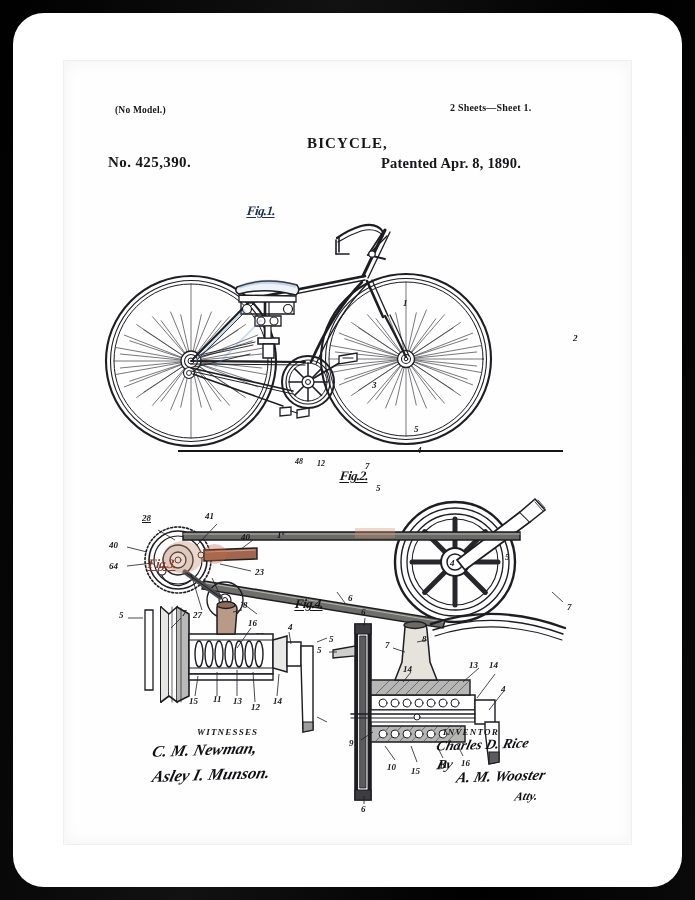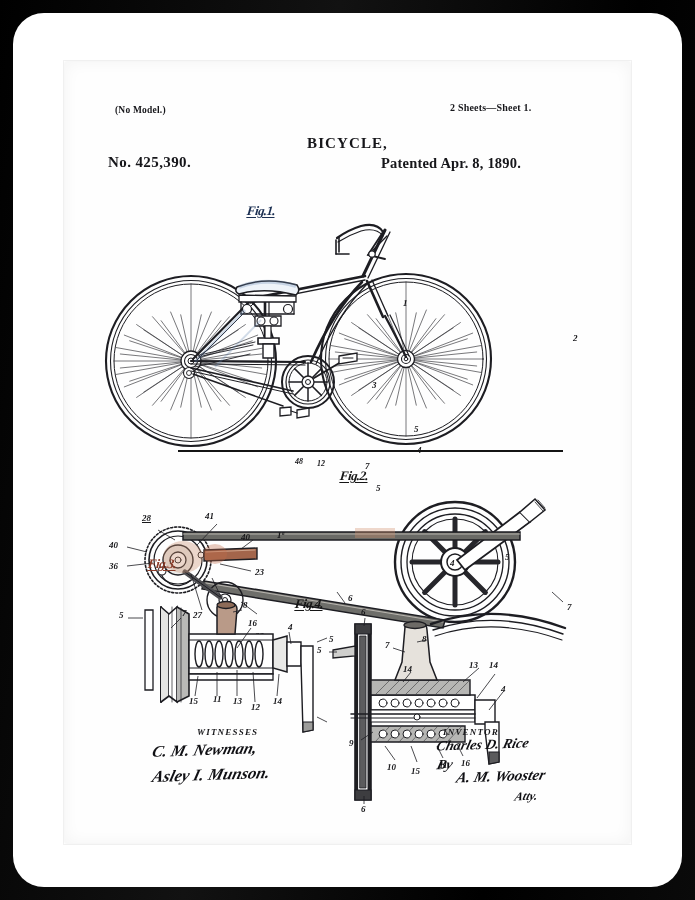--- a/index.html
+++ b/index.html
@@ -386,21 +386,21 @@
             <line x1="192" y1="552" x2="176" y2="540"></line>
             <line x1="280" y1="541" x2="272" y2="530"></line>
             <line x1="452" y1="470" x2="466" y2="459"></line>
             <line x1="498" y1="540" x2="487" y2="530"></line>
           </g>
         </svg>
 
         <div class="num" style="left:77px;top:451px;text-decoration:underline;">28</div>
         <div class="num" style="left:140px;top:449px;">41</div>
         <div class="num" style="left:44px;top:478px;">40</div>
-        <div class="num" style="left:44px;top:499px;">36</div>
+        <div class="num" style="left:44px;top:499px;">64</div>
         <div class="num" style="left:176px;top:470px;">40</div>
         <div class="num" style="left:212px;top:468px;">1ª</div>
         <div class="num" style="left:190px;top:505px;">23</div>
         <div class="num" style="left:128px;top:548px;">27</div>
         <div class="num" style="left:157px;top:553px;">33</div>
         <div class="num" style="left:190px;top:553px;margin-top:16px;">32</div>
         <div class="num" style="left:283px;top:531px;">6</div>
         <div class="num" style="left:440px;top:490px;">5</div>
         <div class="num" style="left:385px;top:496px;">4</div>
         <div class="num" style="left:502px;top:540px;">7</div>

